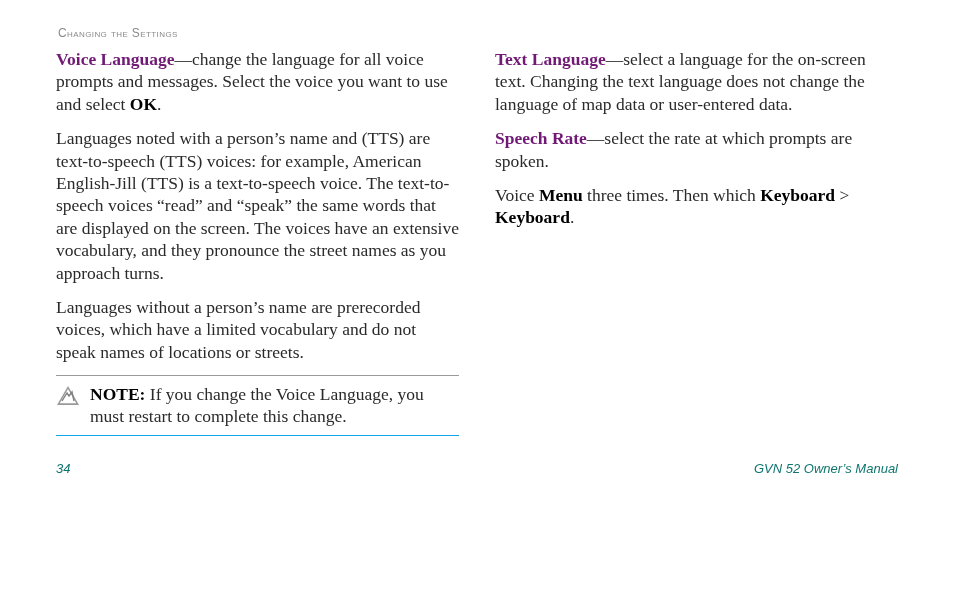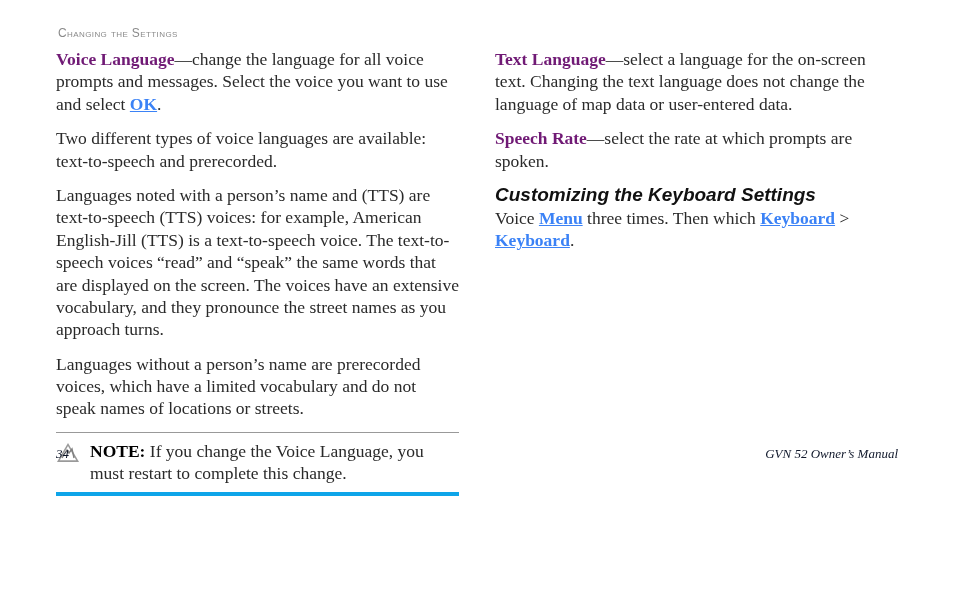--- a/index.html
+++ b/index.html
@@ -34,74 +34,73 @@
     height: 508px;
   }
   .cols p {
     font-size: 17.5px;
     line-height: 1.28;
     margin: 0 0 12px 0;
     color: #2a2a2a;
     break-inside: avoid-column;
   }
   .term { font-weight: bold; color: #701a75; }
-  .ui   { font-weight: bold; color: #3b82f6; text-decoration: underline; }
+  .ui   { font-weight: bold; color: #000000; }
   .h3 {
     font-family: Arial, Helvetica, sans-serif;
     font-weight: bold;
     font-style: italic;
     font-size: 19px;
     color: #111;
     margin: 2px 0 1px 0;
   }
   .note-box {
     border-top: 1px solid #999;
-    border-bottom: 4px solid #0ea5e9;
+    border-bottom: 1px solid #0ea5e9;
     display: flex;
     align-items: flex-start;
     gap: 10px;
     padding: 7px 0 7px 0;
     margin: 0 0 14px 0;
     break-inside: avoid;
   }
   .note-box svg { flex: 0 0 auto; margin-top: 2px; }
   .note-box .note-text {
     font-size: 17.5px;
     line-height: 1.28;
     color: #2a2a2a;
   }
   .note-box .note-label { font-weight: bold; color: #000; }
   .footer {
     position: absolute;
     left: 56px;
     right: 56px;
-    bottom: 14px;
+    bottom: 0;
     display: flex;
     justify-content: space-between;
-    font-family: Liberation Serif, serif;
+    font-family: Liberation Sans, sans-serif;
     font-style: italic;
-    color: #0f172a;
+    color: #0f766e;
     font-size: 13px;
   }
   .long-ok { break-inside: auto; }
 </style>
 </head>
 <body>
 
 <div class="page">
 
   <div class="running-head">Changing the Settings</div>
 
   <div class="cols">
 
     <p>
       <span class="term">Voice Language</span><span>—</span><span>change the language for all voice prompts and messages. Select the voice you want to use and select </span><span class="ui">OK</span><span>.</span>
     </p>
 
-    <p>Two different types of voice languages are available: text-to-speech and prerecorded.</p>
 
     <p class="long-ok">Languages noted with a person’s name and (TTS) are text-to-speech (TTS) voices: for example, American English-Jill (TTS) is a text-to-speech voice. The text-to-speech voices “read” and “speak” the same words that are displayed on the screen. The voices have an extensive vocabulary, and they pronounce the street names as you approach turns.</p>
 
     <p>Languages without a person’s name are prerecorded voices, which have a limited vocabulary and do not speak names of locations or streets.</p>
 
     <div class="note-box">
       <svg width="24" height="24" viewBox="0 0 24 24">
         <polygon points="12,1 23,20 1,20" fill="#9a9a9a"></polygon>
         <polygon points="12,4 20.2,18.3 3.8,18.3" fill="#ffffff"></polygon>
         <path d="M6 16 L11 8 L13 11 L16 7 L18 16" fill="none" stroke="#808080" stroke-width="1.4"></path>
@@ -112,21 +111,20 @@
     </div>
 
     <p style="break-before:column;">
       <span class="term">Text Language</span><span>—</span><span>select a language for the on-screen text. Changing the text language does not change the language of map data or user-entered data.</span>
     </p>
 
     <p>
       <span class="term">Speech Rate</span><span>—</span><span>select the rate at which prompts are spoken.</span>
     </p>
 
-    <div class="h3">Customizing the Keyboard Settings</div>
 
     <p>
       <span>Voice </span><span class="ui">Menu</span><span> three times. Then which </span><span class="ui">Keyboard</span><span> &gt; </span><span class="ui">Keyboard</span><span>.</span>
     </p>
 
 
 
   </div>
 
   <div class="footer">

